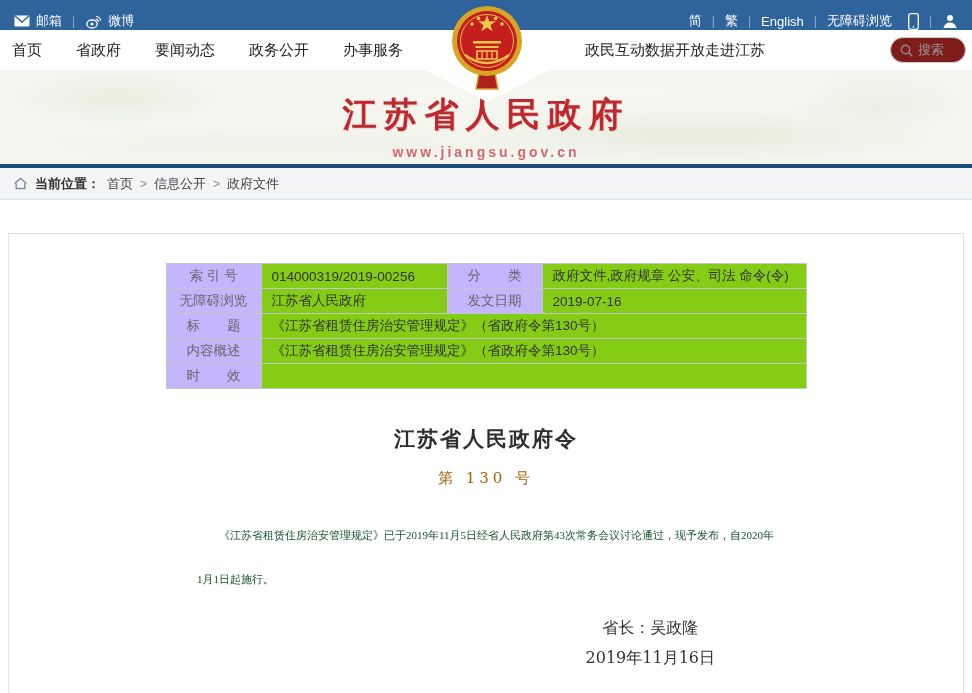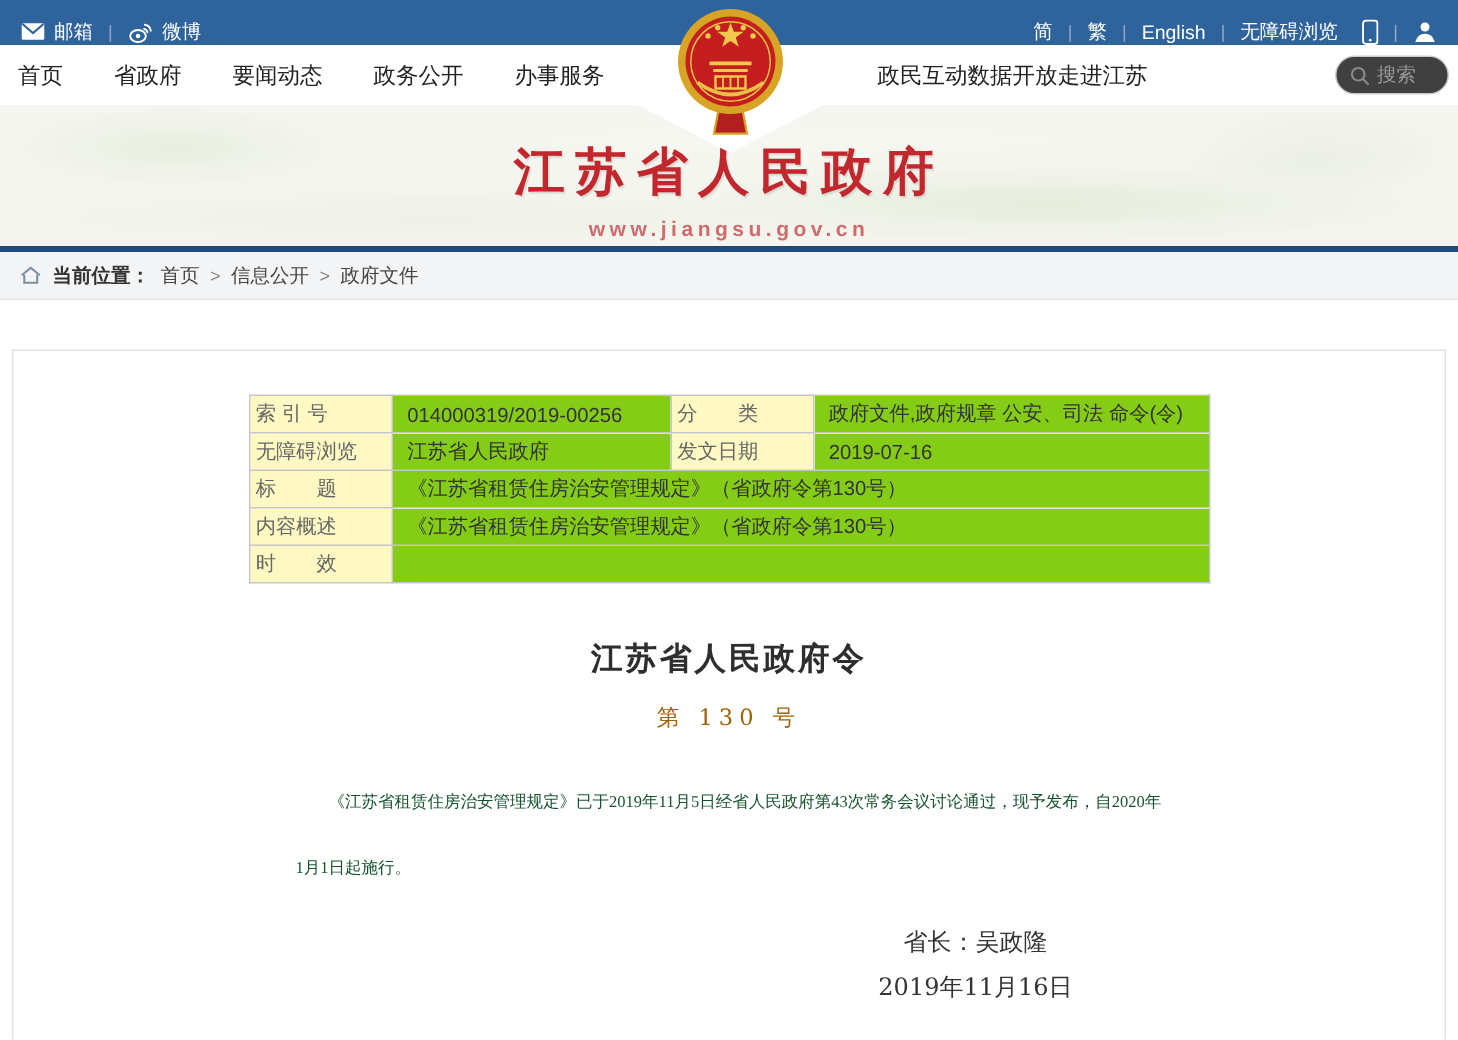--- a/index.html
+++ b/index.html
@@ -12,21 +12,21 @@
   .tb-group { display:flex; align-items:center; gap:10px; }
   .tb-item { display:flex; align-items:center; gap:6px; color:#fff; cursor:pointer; white-space:nowrap; }
   .tb-sep { color:rgba(255,255,255,.45); font-size:12px; }
   .tb-icon svg { display:block; }
 
   
   .navbar { position:relative; z-index:1; height:40px; background:#fff; font-size:15px; color:#222; }
   .nav-left { position:absolute; left:12px; top:0; height:100%; display:flex; align-items:center; gap:34px; }
   .nav-right { position:absolute; left:585px; top:0; height:100%; display:flex; align-items:center; }
   .nav-item { cursor:pointer; white-space:nowrap; }
-  .searchbox { position:absolute; right:6px; top:7px; width:76px; height:26px; border:1px solid #ccc; border-radius:14px; background:#404040; display:flex; align-items:center; gap:5px; padding:0 9px; color:#999; font-size:13px; cursor:pointer; }
+  .searchbox { position:absolute; right:6px; top:7px; width:76px; height:26px; border:1px solid #ccc; border-radius:14px; background:#7f1d1d; display:flex; align-items:center; gap:5px; padding:0 9px; color:#999; font-size:13px; cursor:pointer; }
 
   
   .banner { position:relative; z-index:0; height:94px; text-align:center;
     background:
       radial-gradient(closest-side at 12% 30%, #e9eedf 0%, rgba(233,238,223,0) 90%),
       radial-gradient(closest-side at 30% 80%, #eef1e6 0%, rgba(238,241,230,0) 90%),
       radial-gradient(closest-side at 55% 25%, #f6f7f1 0%, rgba(246,247,241,0) 95%),
       radial-gradient(closest-side at 72% 70%, #e7ecdc 0%, rgba(231,236,220,0) 90%),
       radial-gradient(closest-side at 90% 35%, #eaeee2 0%, rgba(234,238,226,0) 90%),
       #f3f5ee;
@@ -46,21 +46,21 @@
   .crumb-link { color:#444; cursor:pointer; }
   .crumb-sep { color:#888; font-size:12px; }
   .crumb-label { font-weight:bold; color:#333; }
 
   
   .content { padding:33px 8px 0; background:#fff; }
   .card { background:#fff; border:1px solid #e3e3e3; height:600px; padding-top:29px; }
 
   table.meta { border-collapse:collapse; margin:0 auto; table-layout:fixed; width:640px; font-size:13.5px; }
   table.meta td { border:1px solid #c6c6c6; height:25px; padding:2px 10px; color:#333; background:#84cc16; overflow:hidden; white-space:nowrap; }
-  table.meta td.lbl { color:#666; background:#fef9c3; padding:2px 4px; }
+  table.meta td.lbl { text-align:center; color:#666; background:#c4b5fd; padding:2px 4px; }
 
   .doc-title { margin-top:36px; text-align:center; font-family:"DejaVu Serif","Liberation Serif",serif; font-size:21px; font-weight:bold; color:#2e2e2e; letter-spacing:2px; }
   .doc-number { margin-top:16px; text-align:center; font-family:"DejaVu Serif","Liberation Serif",serif; font-size:15px; color:#a16207; letter-spacing:4px; }
   .doc-body { width:578px; margin:25px auto 0; font-family:Liberation Serif, serif; font-size:11px; line-height:44px; color:#14532d; text-indent:2em; }
   .doc-sign { width:578px; margin:12px auto 0; display:flex; justify-content:flex-end; }
   .sign-block { margin-right:60px; text-align:center; font-family:"DejaVu Serif","Liberation Serif",serif; font-size:16px; color:#333; }
   .sign-block .signer { line-height:30px; }
   .sign-block .sign-date { line-height:30px; }
 </style>
 </head>

